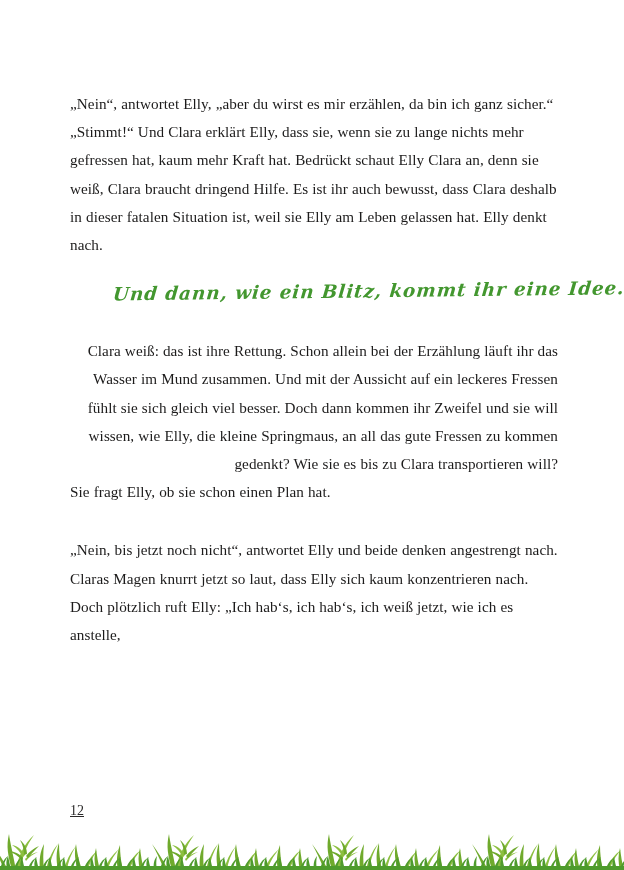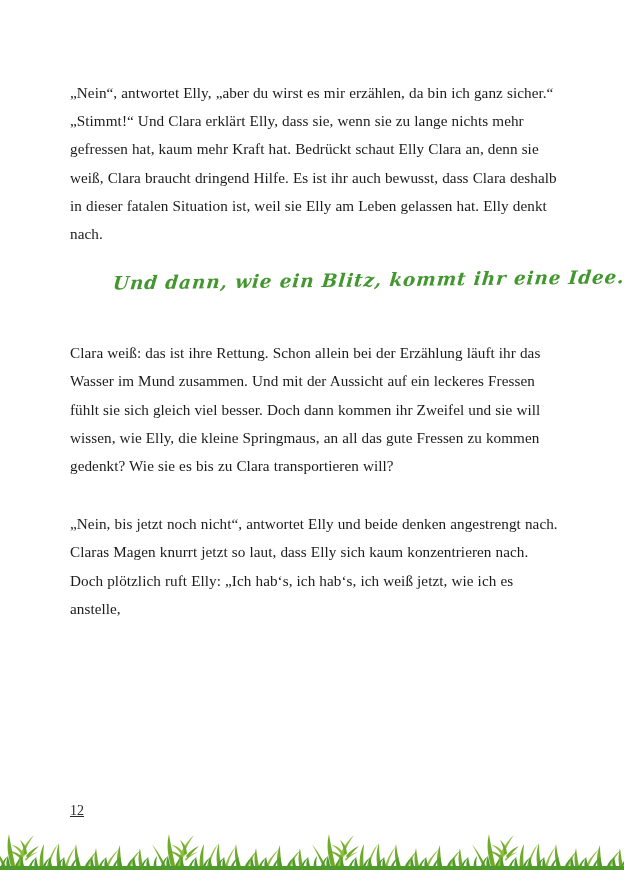--- a/index.html
+++ b/index.html
@@ -33,22 +33,22 @@
   .para {
     font-size: 15.2px;
     line-height: 28.2px;
     color: #1c1b1b;
     letter-spacing: 0.06px;
     word-spacing: 0.2px;
     margin: 0;
     text-align: left;
   }
 
-  .para-gap-1 { margin-top: 1px; }
-  .para-gap-3 { margin-top: 41px; }
+  .para-gap-1 { margin-top: 12px; }
+  .para-gap-3 { margin-top: 28px; text-align: right; }
   .para-gap-4 { margin-top: 30px; }
 
   .handwritten-line {
     margin: 22px 0 2px 0;
     padding-left: 43px;
     color: #43972f;
     font-family: "DejaVu Serif", serif;
     font-style: italic;
     font-weight: 700;
     font-size: 18.4px;
@@ -91,20 +91,21 @@
 
   <div class="text-column">
 
     <p class="para para-gap-1">„Nein“, antwortet Elly, „aber du wirst es mir erzählen, da bin ich ganz sicher.“ „Stimmt!“ Und Clara erklärt Elly, dass sie, wenn sie zu lange nichts mehr gefressen hat, kaum mehr Kraft hat. Bedrückt schaut Elly Clara an, denn sie weiß, Clara braucht dringend Hilfe. Es ist ihr auch bewusst, dass Clara deshalb in dieser fatalen Situation ist, weil sie Elly am Leben gelassen hat. Elly denkt nach.</p>
 
     <div class="handwritten-line">Und dann, wie ein Blitz, kommt ihr eine Idee.</div>
 
 
     <p class="para para-gap-3">Clara weiß: das ist ihre Rettung. Schon allein bei der Erzählung läuft ihr das Wasser im Mund zusammen. Und mit der Aussicht auf ein leckeres Fressen fühlt sie sich gleich viel besser. Doch dann kommen ihr Zweifel und sie will wissen, wie Elly, die kleine Springmaus, an all das gute Fressen zu kommen gedenkt? Wie sie es bis zu Clara transportieren will?</p>
 
+    <p class="para">Sie fragt Elly, ob sie schon einen Plan hat.</p>
 
     <p class="para para-gap-4">„Nein, bis jetzt noch nicht“, antwortet Elly und beide denken angestrengt nach. Claras Magen knurrt jetzt so laut, dass Elly sich kaum konzentrieren nach. Doch plötzlich ruft Elly: „Ich hab‘s, ich hab‘s, ich weiß jetzt, wie ich es anstelle,</p>
 
   </div>
 
   <div class="page-number">12</div>
 
   <div class="grass-band">
     <svg viewBox="0 0 624 44" preserveAspectRatio="none">
       <defs>

